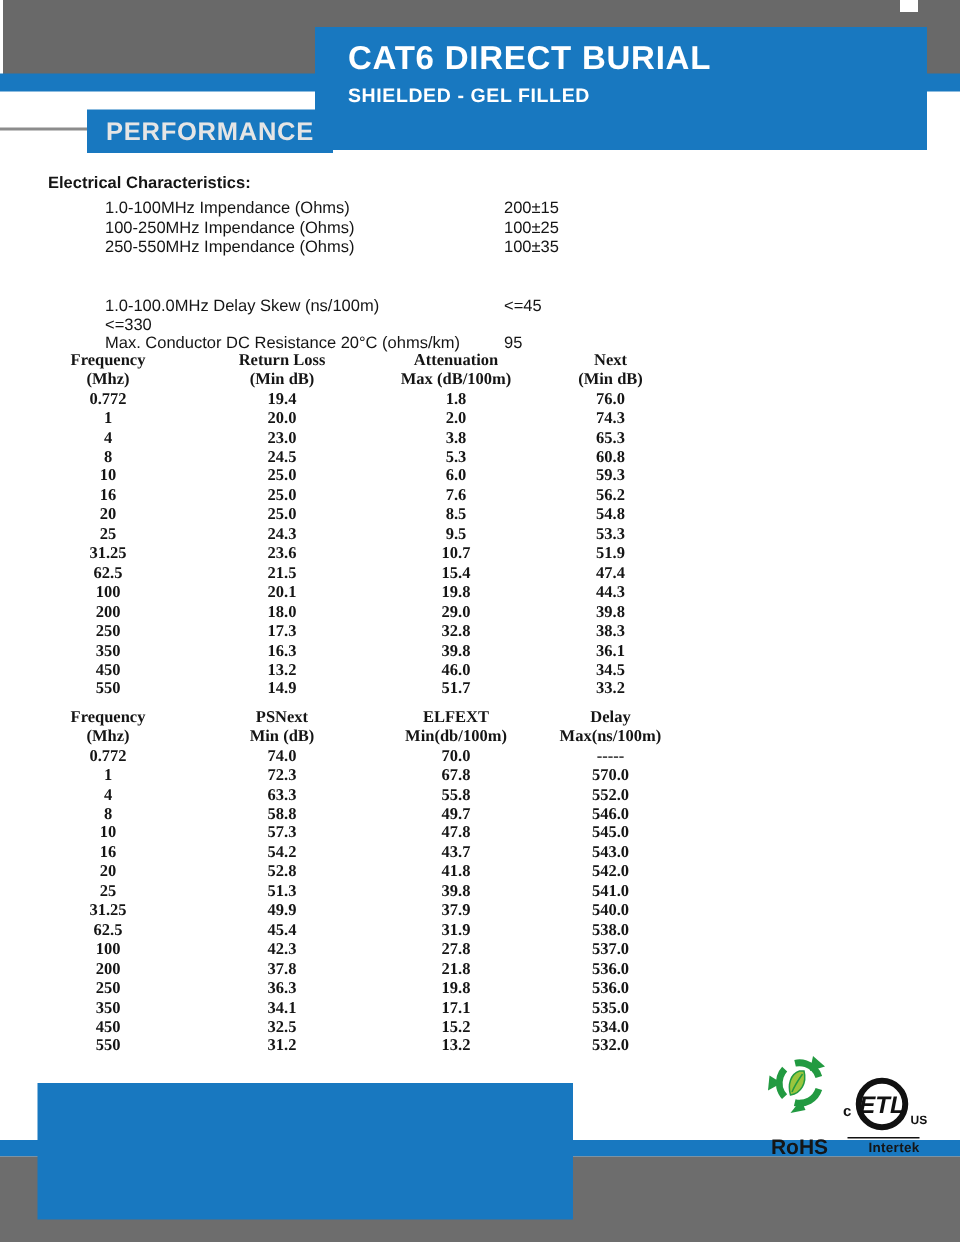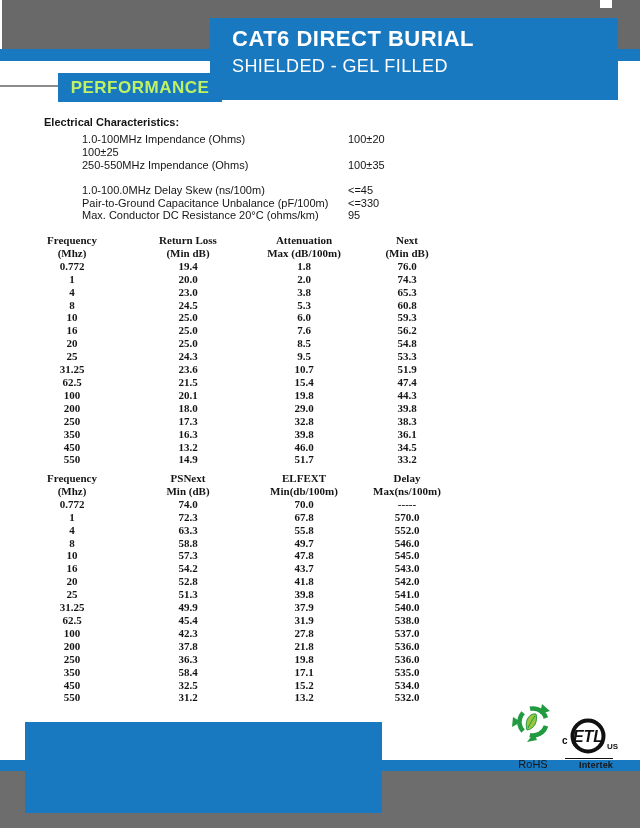--- a/index.html
+++ b/index.html
@@ -22,55 +22,55 @@
 
   
   .top-gray-band  { position: absolute; left: 2px;  top: 0;    width: 638px; height: 50px; background: var(--top-gray); }
   .top-blue-band  { position: absolute; left: 0;    top: 49px; width: 640px; height: 12px; background: var(--blue); }
   .top-white-notch{ position: absolute; left: 600px; top: 0;   width: 12px;  height: 8px;  background: #fff; }
   .title-box {
     position: absolute; left: 210px; top: 18px; width: 408px; height: 82px;
     background: var(--blue); color: #fff; padding: 9px 0 0 22px;
   }
   .title-line1 { font-size: 22px; font-weight: bold; letter-spacing: .5px; line-height: 1.05; }
-  .title-line2 { font-size: 18px; font-weight: normal; letter-spacing: .4px; margin-top: 6px; }
+  .title-line2 { font-size: 13px; font-weight: bold; letter-spacing: .4px; margin-top: 6px; }
 
   .perf-rule { position: absolute; left: 0; top: 85px; width: 60px; height: 2px; background: #8c8c8c; }
   .perf-box {
     position: absolute; left: 58px; top: 73px; width: 164px; height: 29px;
-    background: var(--blue); color: #bef264; display: flex; align-items: center; justify-content: center;
+    background: var(--blue); color: #e5e5e5; display: flex; align-items: center; justify-content: center;
     font-size: 17px; font-weight: bold; letter-spacing: .5px;
   }
 
   
-  .elec { position: absolute; left: 44px; top: 116px; width: 560px; font-size: 11px; line-height: 12.9px; }
+  .elec { position: absolute; left: 32px; top: 116px; width: 560px; font-size: 11px; line-height: 12.9px; }
   .elec-heading { font-weight: bold; margin-bottom: 4px; }
   .elec-group { margin-left: 38px; }
-  .elec-group + .elec-group { margin-top: 12px; }
+  .elec-group + .elec-group { margin-top: 26px; }
   .elec-row { display: flex; }
   .elec-label { width: 266px; }
 
   
   .spec-table-wrap { position: absolute; left: 16px; width: 440px; font-family: Liberation Serif, serif; }
   .t1 { top: 234px; }
   .t2 { top: 472px; }
   table.spec { border-collapse: collapse; width: 438px; table-layout: fixed; }
   table.spec th, table.spec td {
     padding: 0; text-align: center; font-size: 11px; font-weight: bold;
     line-height: 12.9px; color: var(--ink); white-space: nowrap;
   }
 
   
   .footer-blue-band { position: absolute; left: 0;  top: 760px; width: 640px; height: 11px; background: var(--blue); }
   .footer-gray-band { position: absolute; left: 0;  top: 771px; width: 640px; height: 57px; background: var(--footer-gray); }
   .footer-blue-rect { position: absolute; left: 25px; top: 722px; width: 357px; height: 91px; background: var(--blue); z-index: 2; }
 
   .certs { position: absolute; left: 512px; top: 704px; display: flex; gap: 6px; align-items: flex-end; z-index: 3; }
   .cert { display: flex; flex-direction: column; align-items: center; }
-  .rohs-label { font-size: 11px; font-weight: normal; line-height: 12px; margin-top: 16px; }
+  .rohs-label { font-size: 14px; font-weight: bold; line-height: 12px; margin-top: 16px; }
   .intertek-label { font-size: 9px; font-weight: bold; line-height: 10px; border-top: 1.5px solid #111; padding-top: 1px; margin-top: 1px; letter-spacing: .2px; padding-left: 14px; }
 </style>
 </head>
 <body>
 
 <div class="page">
 
   <div class="top-gray-band"></div>
   <div class="top-blue-band"></div>
   <div class="top-white-notch"></div>
@@ -84,37 +84,37 @@
   <div class="perf-box">
     <span>PERFORMANCE</span>
   </div>
 
   <div class="elec">
     <div class="elec-heading">Electrical Characteristics:</div>
     <div id="elec-list">
         <div class="elec-group">
           <div class="elec-row">
             <div class="elec-label">1.0-100MHz Impendance (Ohms)</div>
-            <div class="elec-value">100±20</div>
-          </div>
-          <div class="elec-row">
+            <div class="elec-value">200±15</div>
+          </div>
+          <div class="elec-row">
+            <div class="elec-label">100-250MHz Impendance (Ohms)</div>
             <div class="elec-value">100±25</div>
           </div>
           <div class="elec-row">
             <div class="elec-label">250-550MHz Impendance (Ohms)</div>
             <div class="elec-value">100±35</div>
           </div>
         </div>
         <div class="elec-group">
           <div class="elec-row">
             <div class="elec-label">1.0-100.0MHz Delay Skew (ns/100m)</div>
             <div class="elec-value">&lt;=45</div>
           </div>
           <div class="elec-row">
-            <div class="elec-label">Pair-to-Ground Capacitance Unbalance (pF/100m)</div>
             <div class="elec-value">&lt;=330</div>
           </div>
           <div class="elec-row">
             <div class="elec-label">Max. Conductor DC Resistance 20°C (ohms/km)</div>
             <div class="elec-value">95</div>
           </div>
         </div>
       </div>
   </div>
 
@@ -349,21 +349,21 @@
             <td>536.0</td>
           </tr>
           <tr>
             <td>250</td>
             <td>36.3</td>
             <td>19.8</td>
             <td>536.0</td>
           </tr>
           <tr>
             <td>350</td>
-            <td>58.4</td>
+            <td>34.1</td>
             <td>17.1</td>
             <td>535.0</td>
           </tr>
           <tr>
             <td>450</td>
             <td>32.5</td>
             <td>15.2</td>
             <td>534.0</td>
           </tr>
           <tr>

